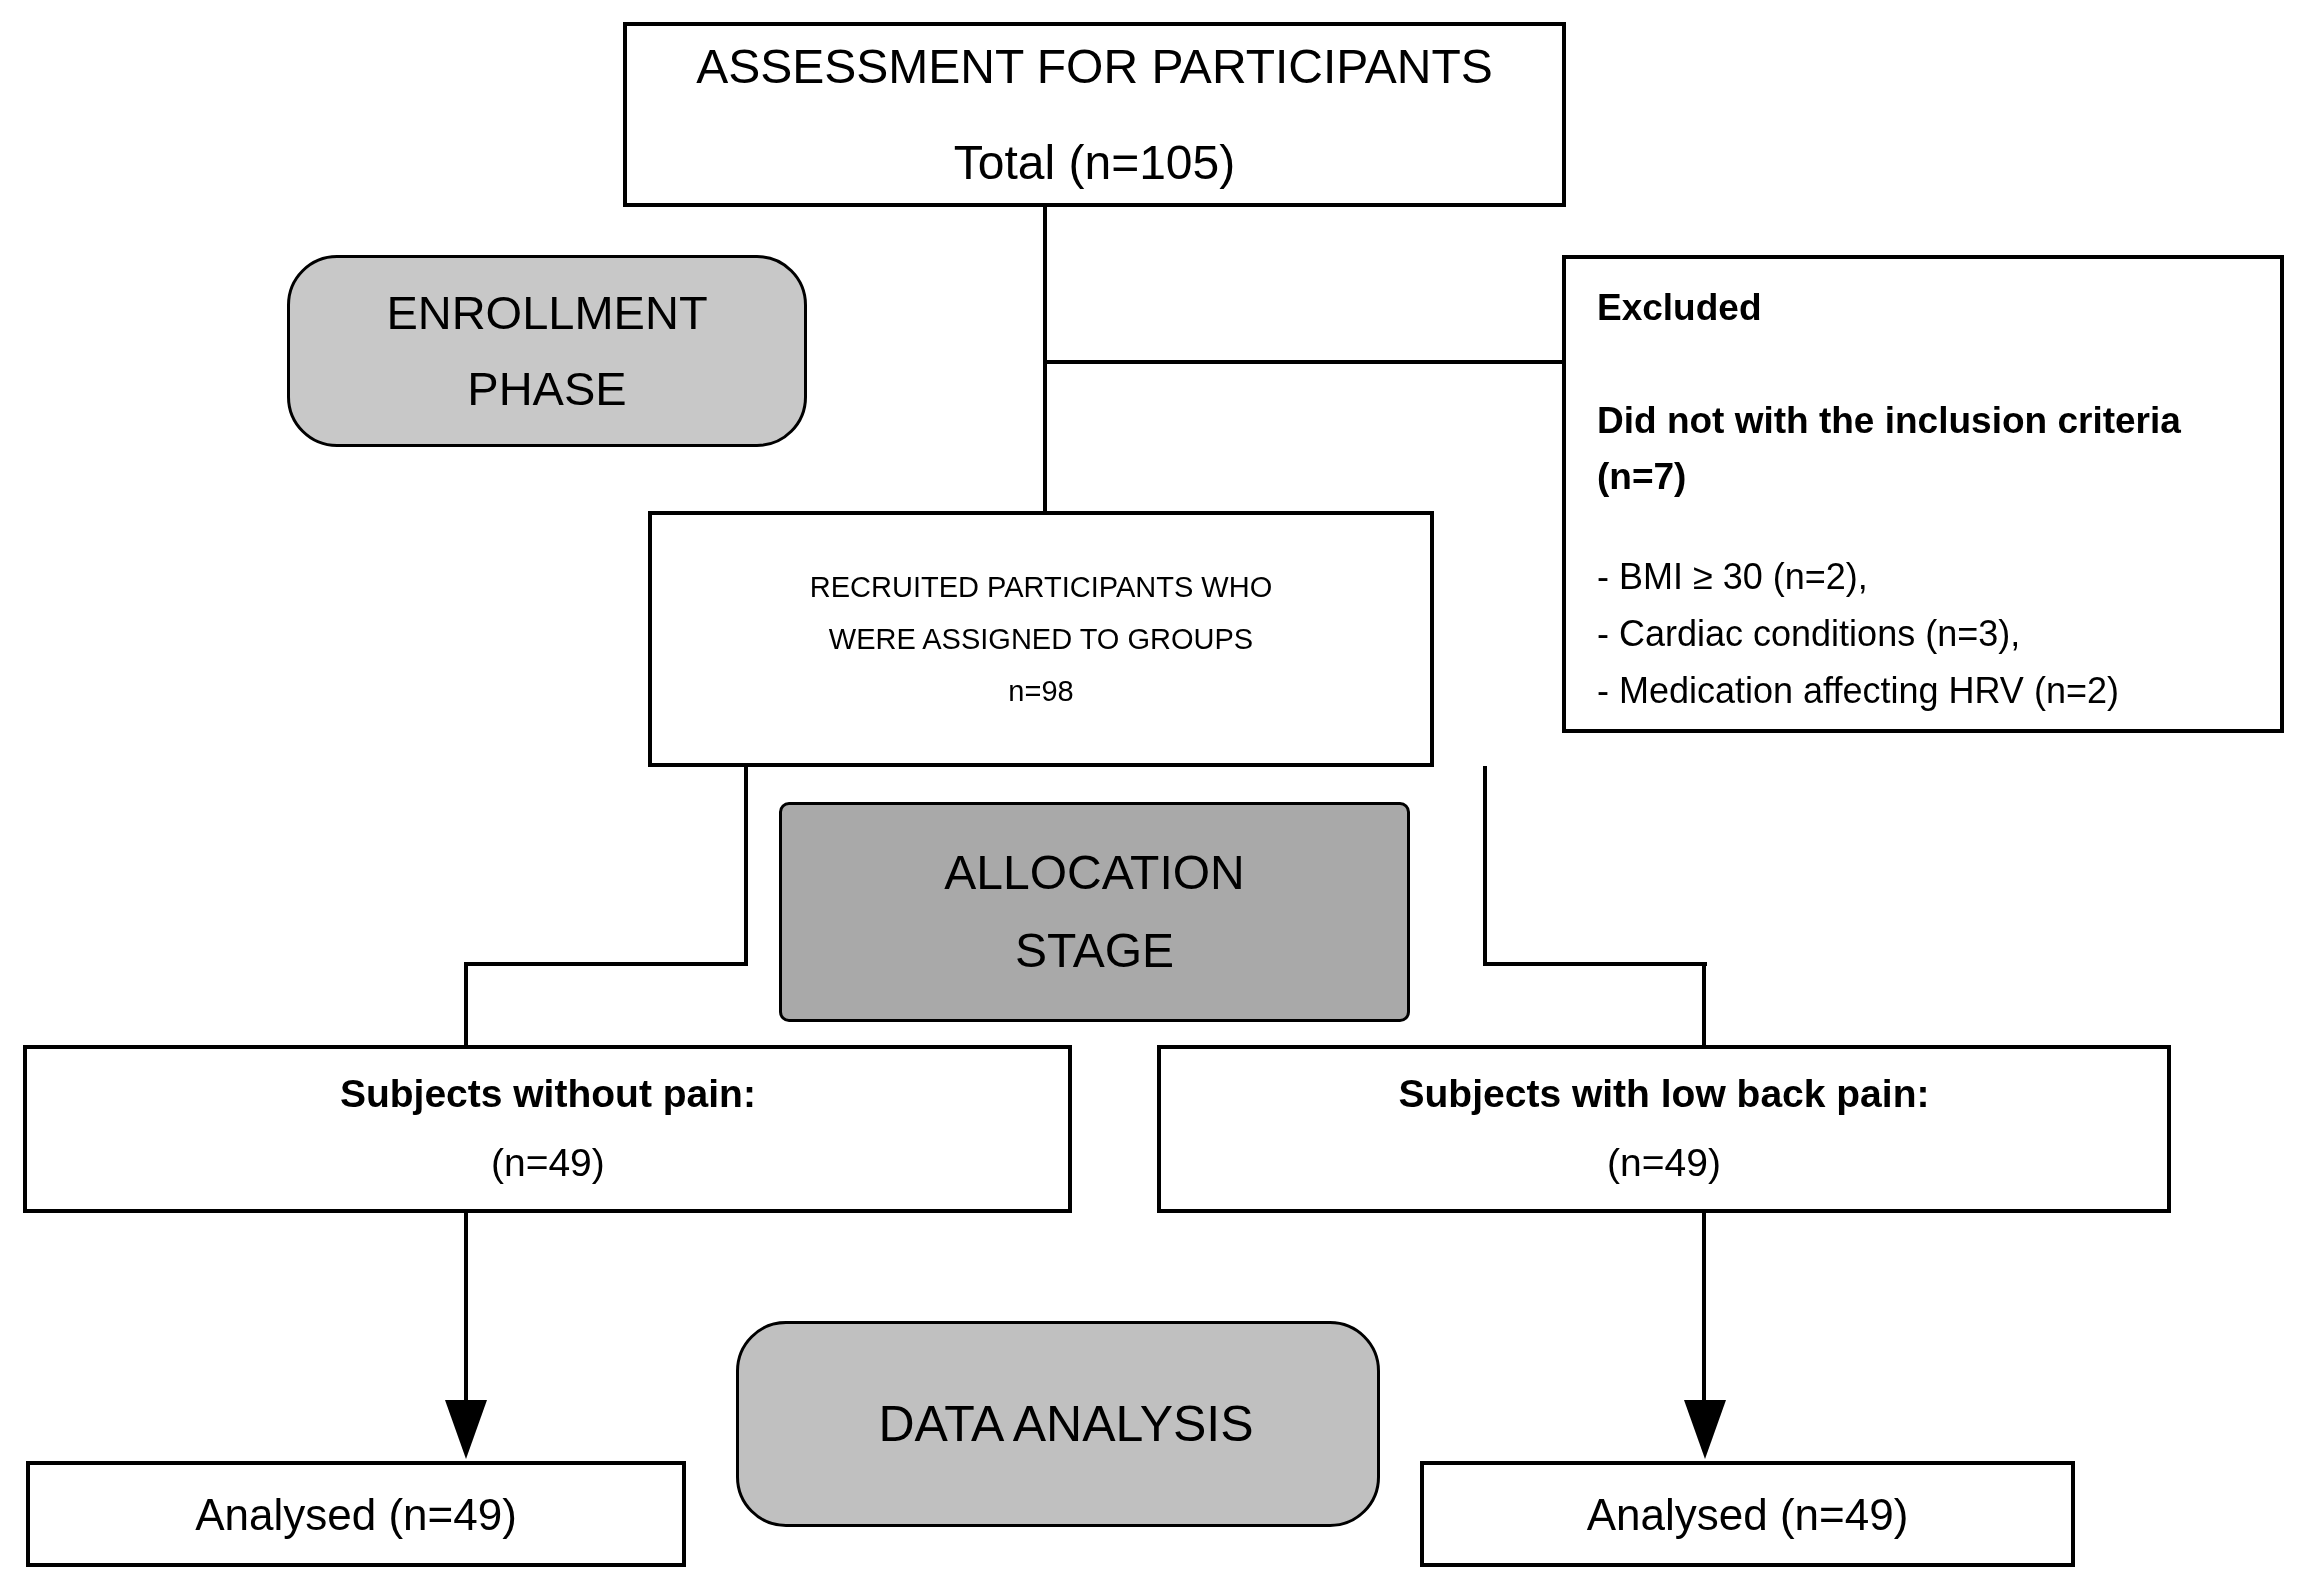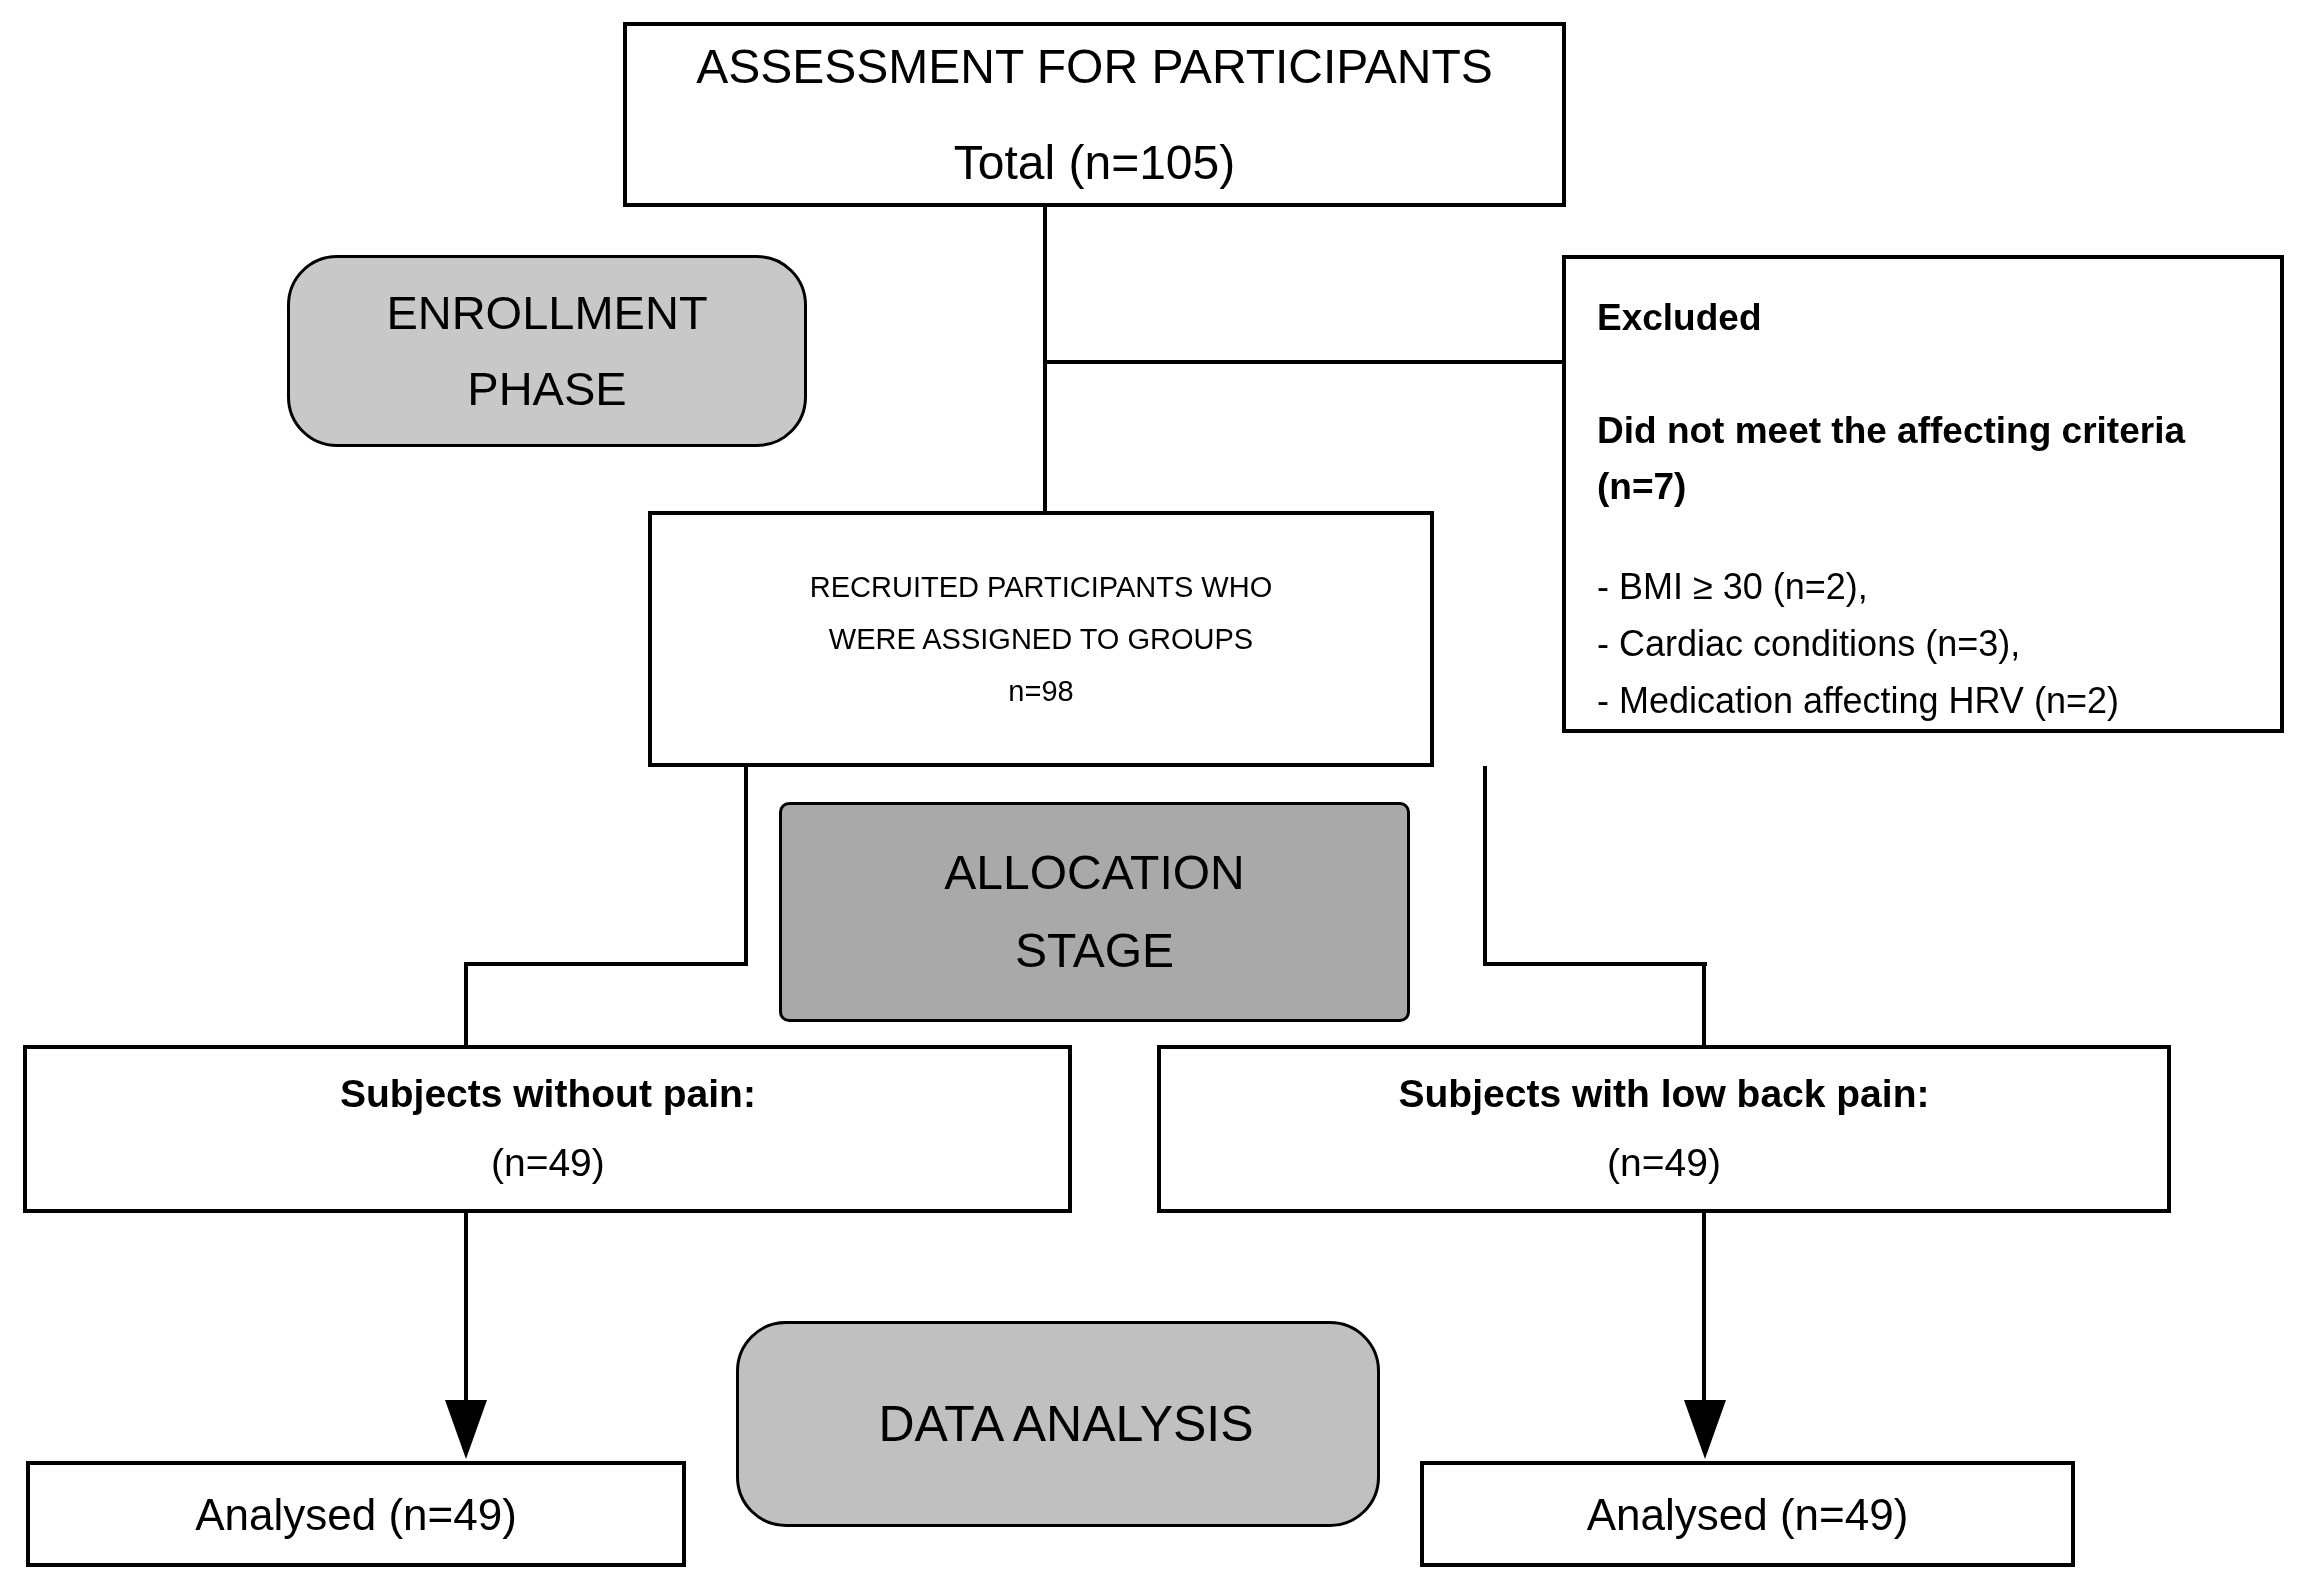--- a/index.html
+++ b/index.html
@@ -25,21 +25,21 @@
     border-left:21px solid transparent;border-right:21px solid transparent;
     border-top:59px solid var(--line,#000000);
   }
   .bold{font-weight:bold;}
   
   #box-assessment{left:623px;top:22px;width:943px;height:185px;font-size:48px;gap:36px;}
   #box-enrollment{left:287px;top:255px;width:520px;height:192px;font-size:47px;line-height:1.62;}
   #box-excluded{
     left:1562px;top:255px;width:722px;height:478px;
     align-items:flex-start;justify-content:flex-start;text-align:left;
-    padding:36px 31px;font-size:37px;
+    padding:26px 31px;font-size:37px;
   }
   #box-excluded .ex-sub{margin-top:62px;line-height:1.5;}
   #box-excluded .ex-items{margin-top:45px;font-size:36px;font-weight:normal;line-height:1.58;}
   #box-recruited{left:648px;top:511px;width:786px;height:256px;font-size:29px;line-height:1.8;}
   #box-allocation{left:779px;top:802px;width:631px;height:220px;font-size:48px;line-height:1.62;border-radius:10px;}
   #box-nopain{left:23.4px;top:1045px;width:1049px;height:168px;font-size:39px;gap:20px;}
   #box-lbp{left:1157px;top:1045px;width:1014px;height:168px;font-size:39px;gap:20px;}
   #box-dataanalysis{left:736px;top:1321px;width:644px;height:206px;font-size:50px;}
   #box-analysed-left{left:26px;top:1461px;width:660px;height:106px;font-size:44px;}
   #box-analysed-right{left:1420px;top:1461px;width:655px;height:106px;font-size:44px;}
@@ -81,21 +81,21 @@
   </div>
 
   <div class="box stage enroll" id="box-enrollment">
     <div>ENROLLMENT</div>
     <div>PHASE</div>
   </div>
 
   <div class="box" id="box-excluded">
     <div class="bold">Excluded</div>
     <div class="bold ex-sub">
-      <div>Did not meet the affecting criteria</div>
+      <div>Did not with the inclusion criteria</div>
       <div>(n=7)</div>
     </div>
     <div class="ex-items">
       <div>- BMI ≥ 30 (n=2),</div>
       <div>- Cardiac conditions (n=3),</div>
       <div>- Medication affecting HRV (n=2)</div>
     </div>
   </div>
 
   <div class="box" id="box-recruited">

